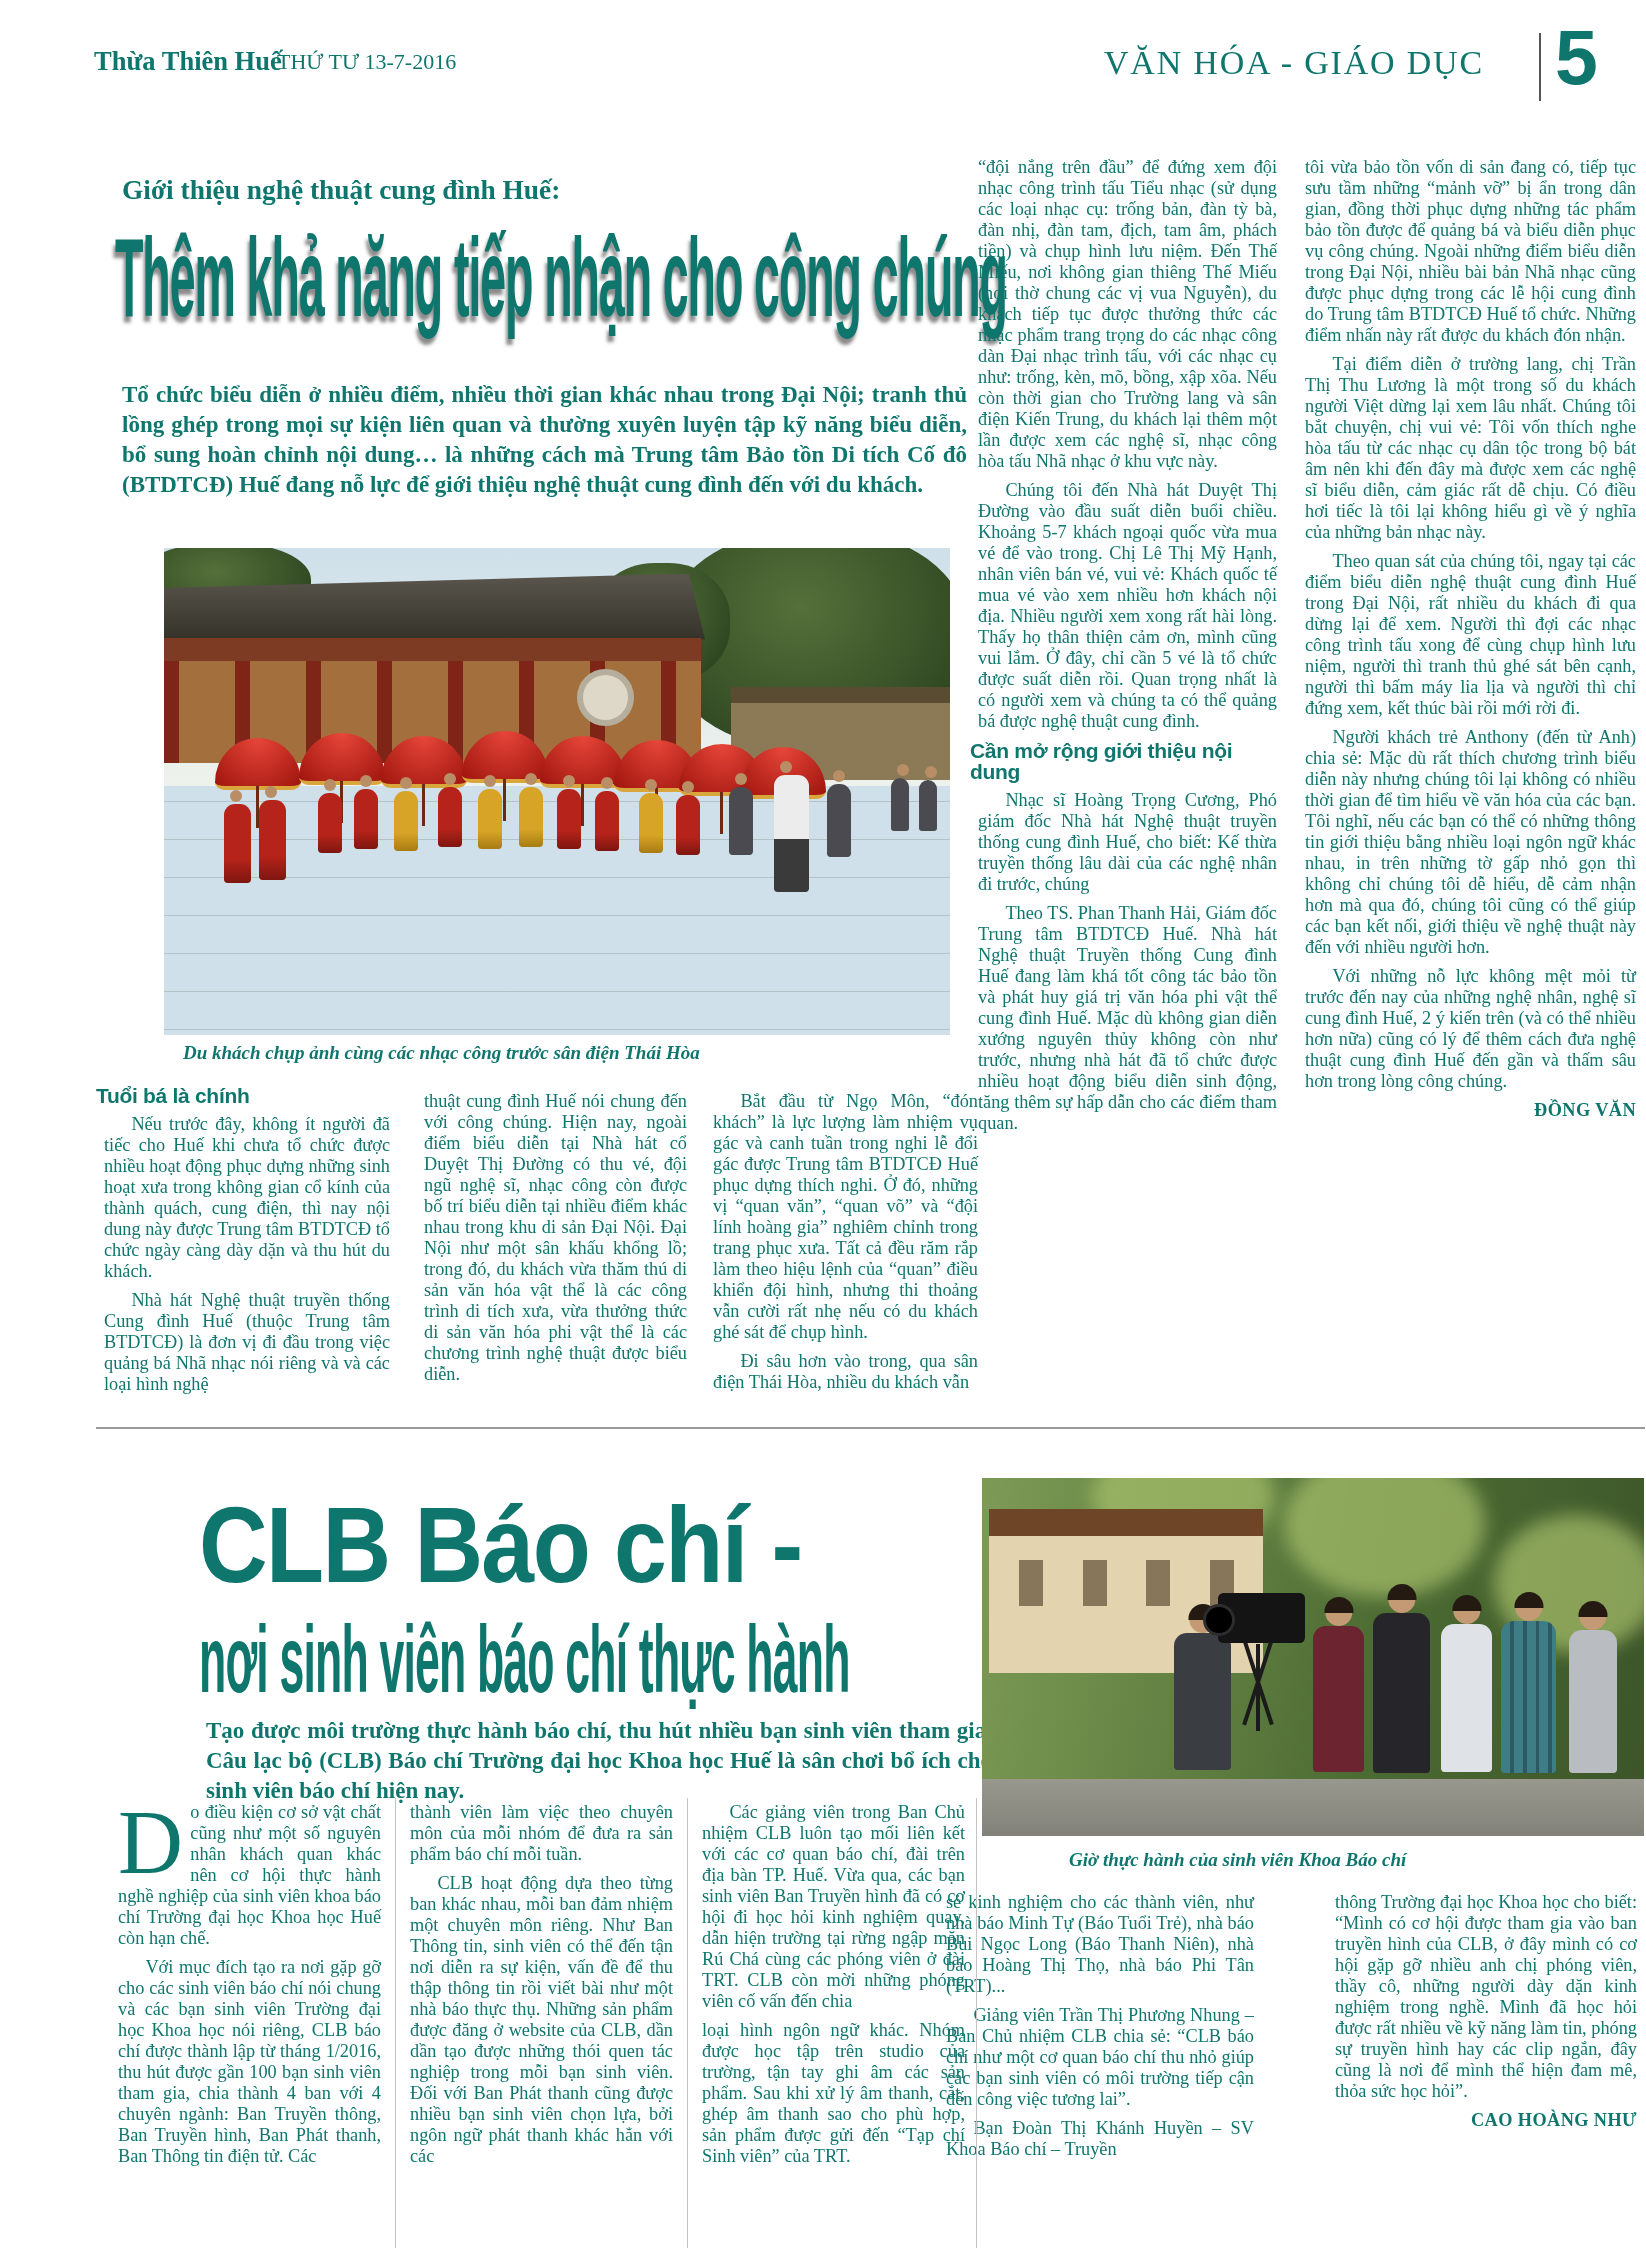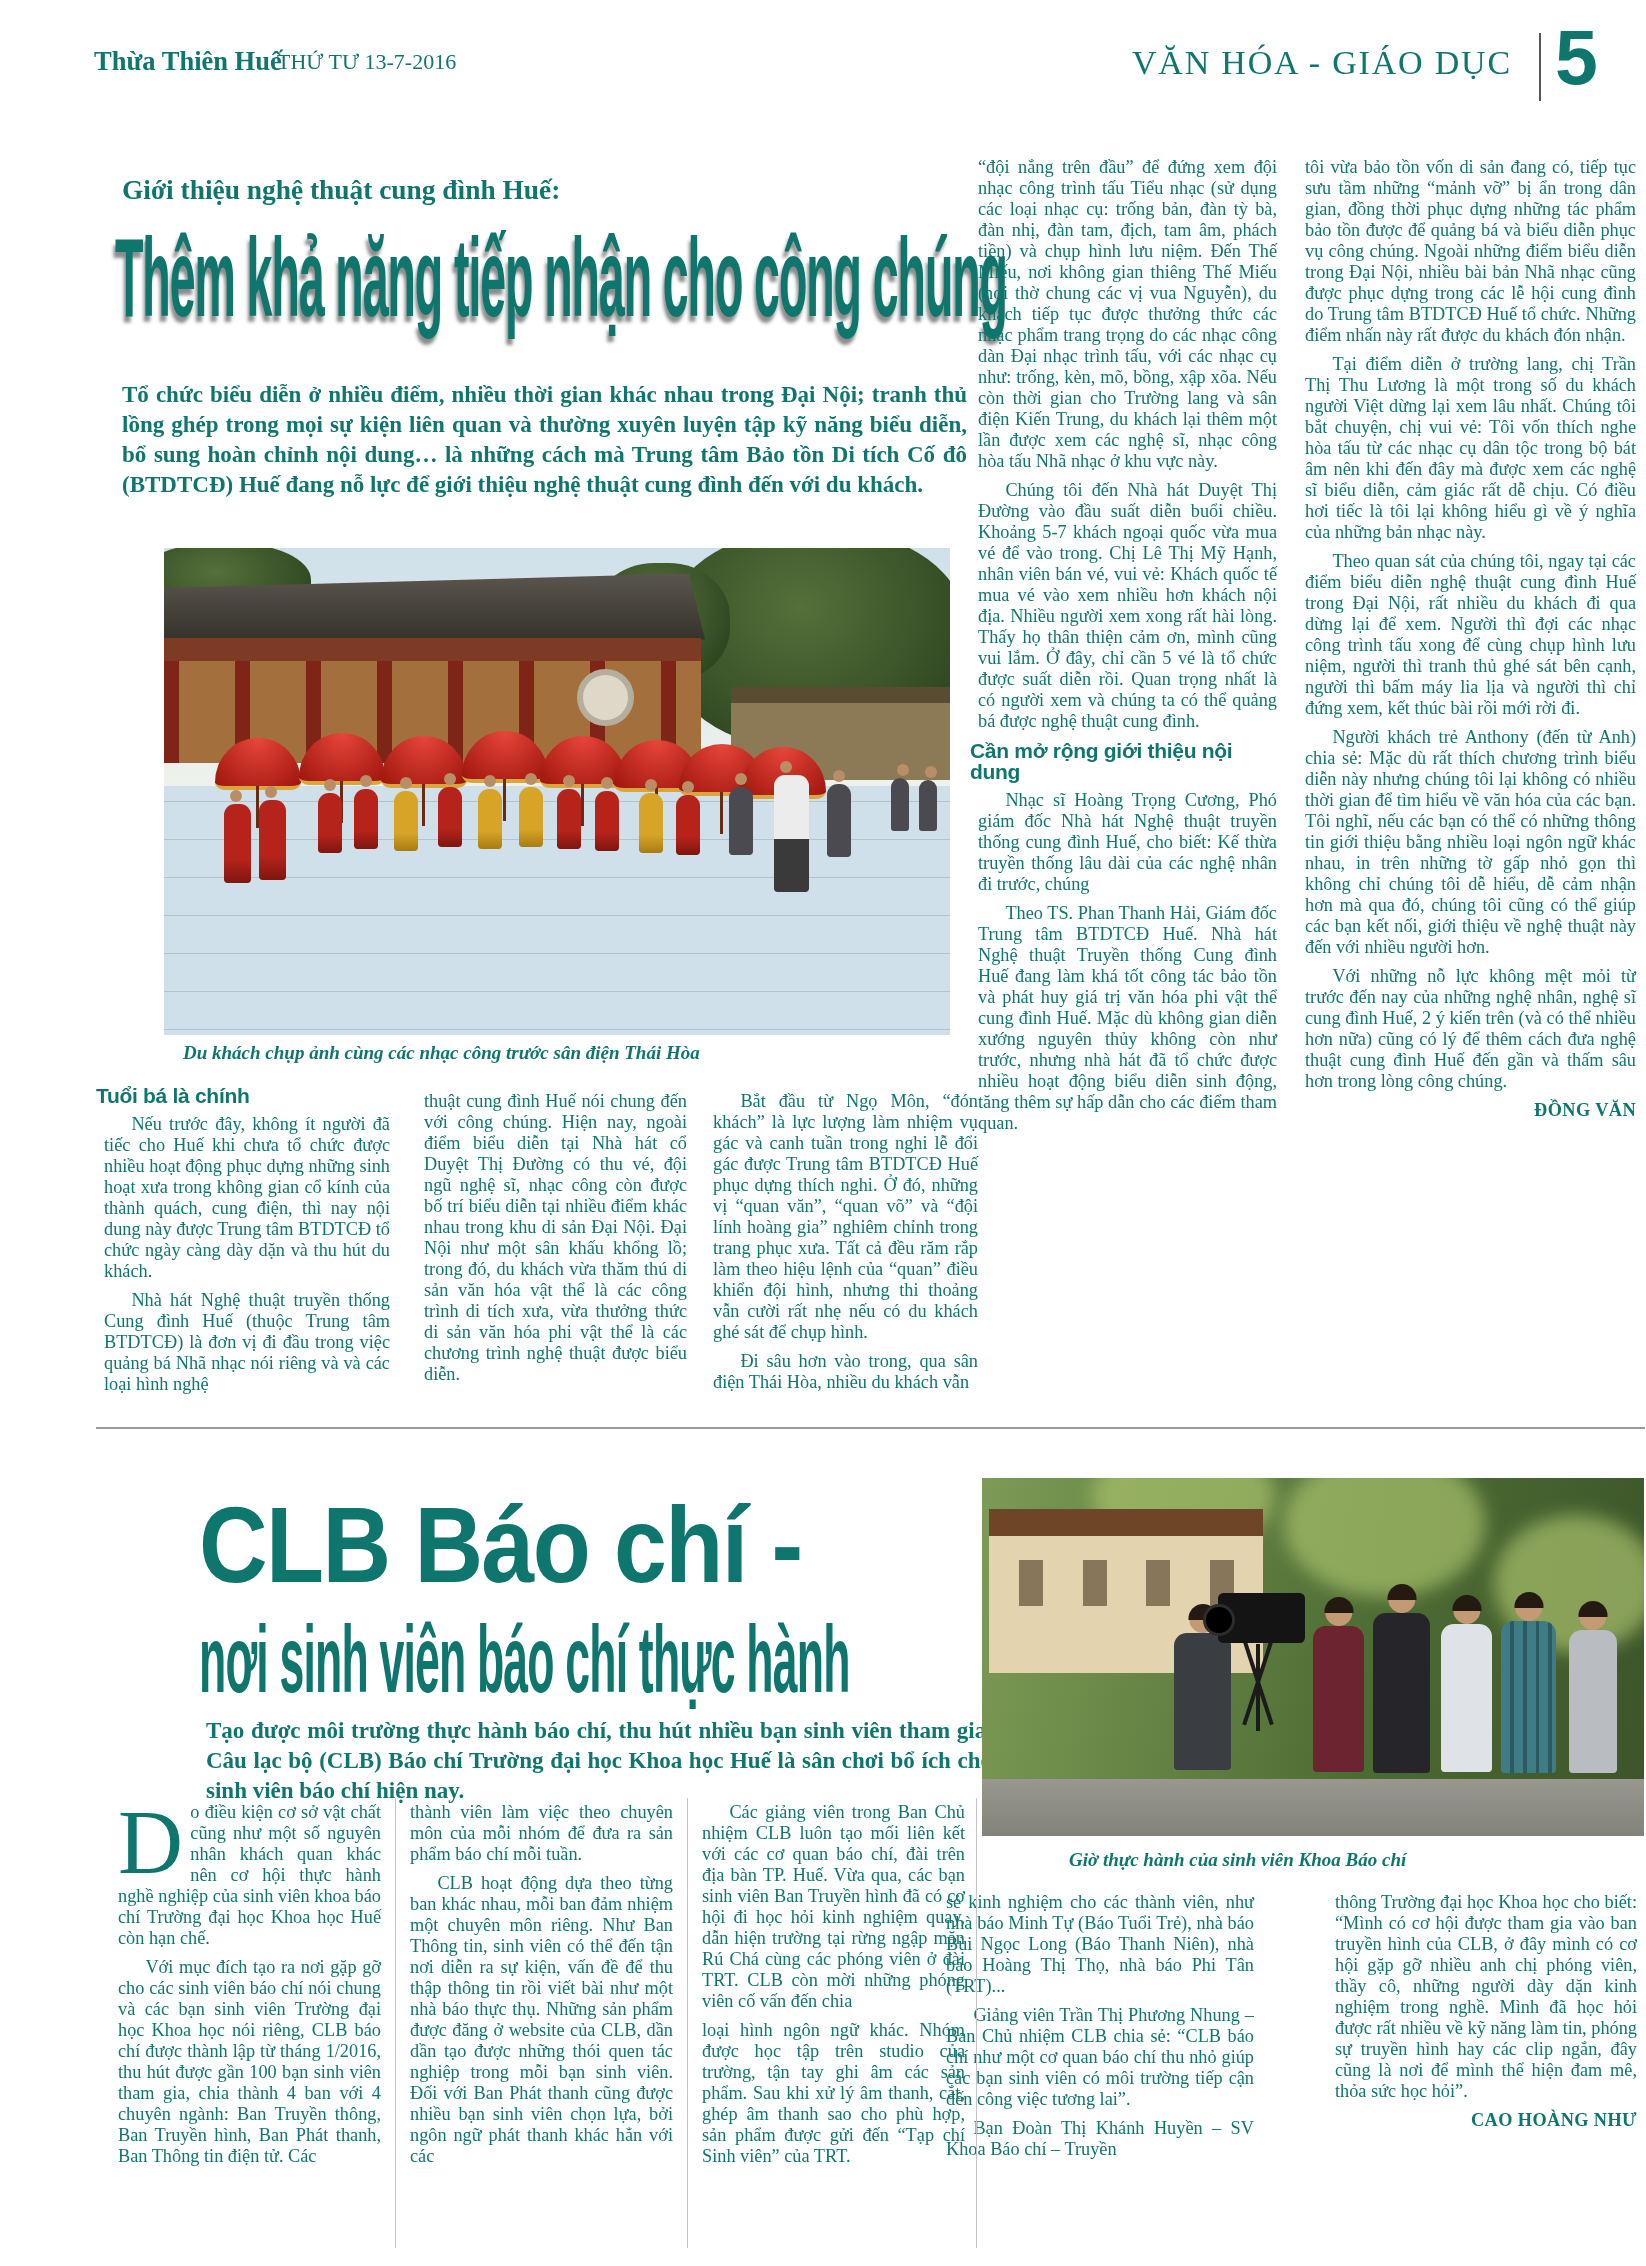--- a/index.html
+++ b/index.html
@@ -3,21 +3,21 @@
 <meta charset="utf-8">
 <style>
   html,body{margin:0;padding:0;background:#e8e8e8;}
   #page{position:relative;width:1647px;height:2267px;background:#ffffff;margin:0 auto;
         font-family:"Liberation Serif",serif;color:#0f766e;overflow:hidden;}
   .abs{position:absolute;}
 
   
   .masthead{left:94px;top:46px;font-size:26.5px;font-weight:700;letter-spacing:0;}
   .issue-date{left:277px;top:49px;font-size:22px;}
-  .section-title{left:1104px;top:44px;font-size:34px;letter-spacing:1.8px;margin-left:28px;}
+  .section-title{left:1104px;top:44px;font-size:34px;letter-spacing:1.8px;}
   .vrule{left:1539px;top:33px;width:1.8px;height:68px;background:#555;}
   .page-number{left:1555px;top:12.8px;font-size:77px;font-weight:700;font-family:"Liberation Sans",sans-serif;}
 
   
   .kicker{left:122px;top:175px;font-size:27.4px;font-weight:700;}
   .headline1{left:115px;top:214px;white-space:nowrap;font-family:"Liberation Sans",sans-serif;
              font-weight:700;font-size:111px;letter-spacing:-2.7px;transform:scaleX(0.42);
              transform-origin:left top;text-shadow:-4.6px 6.4px 5.5px rgba(45,45,45,0.55);}
   .lead1{left:122px;top:380px;width:845px;font-size:23px;line-height:30px;font-weight:700;text-align:justify;}
 

